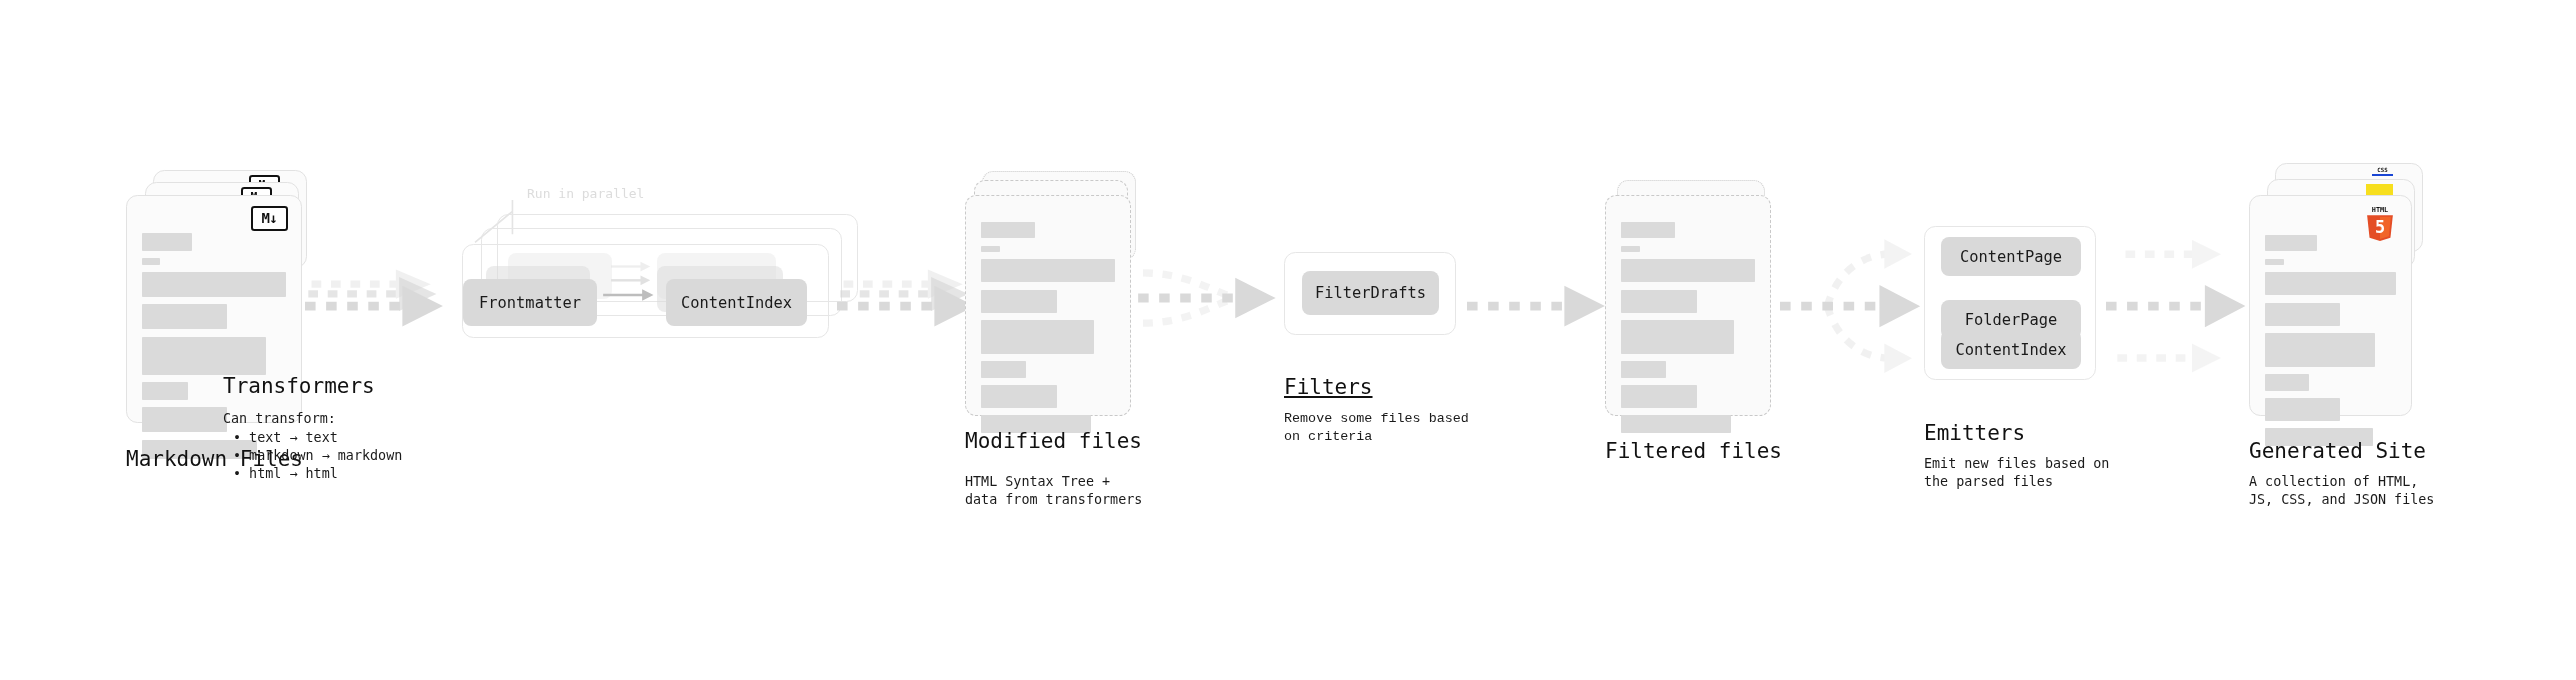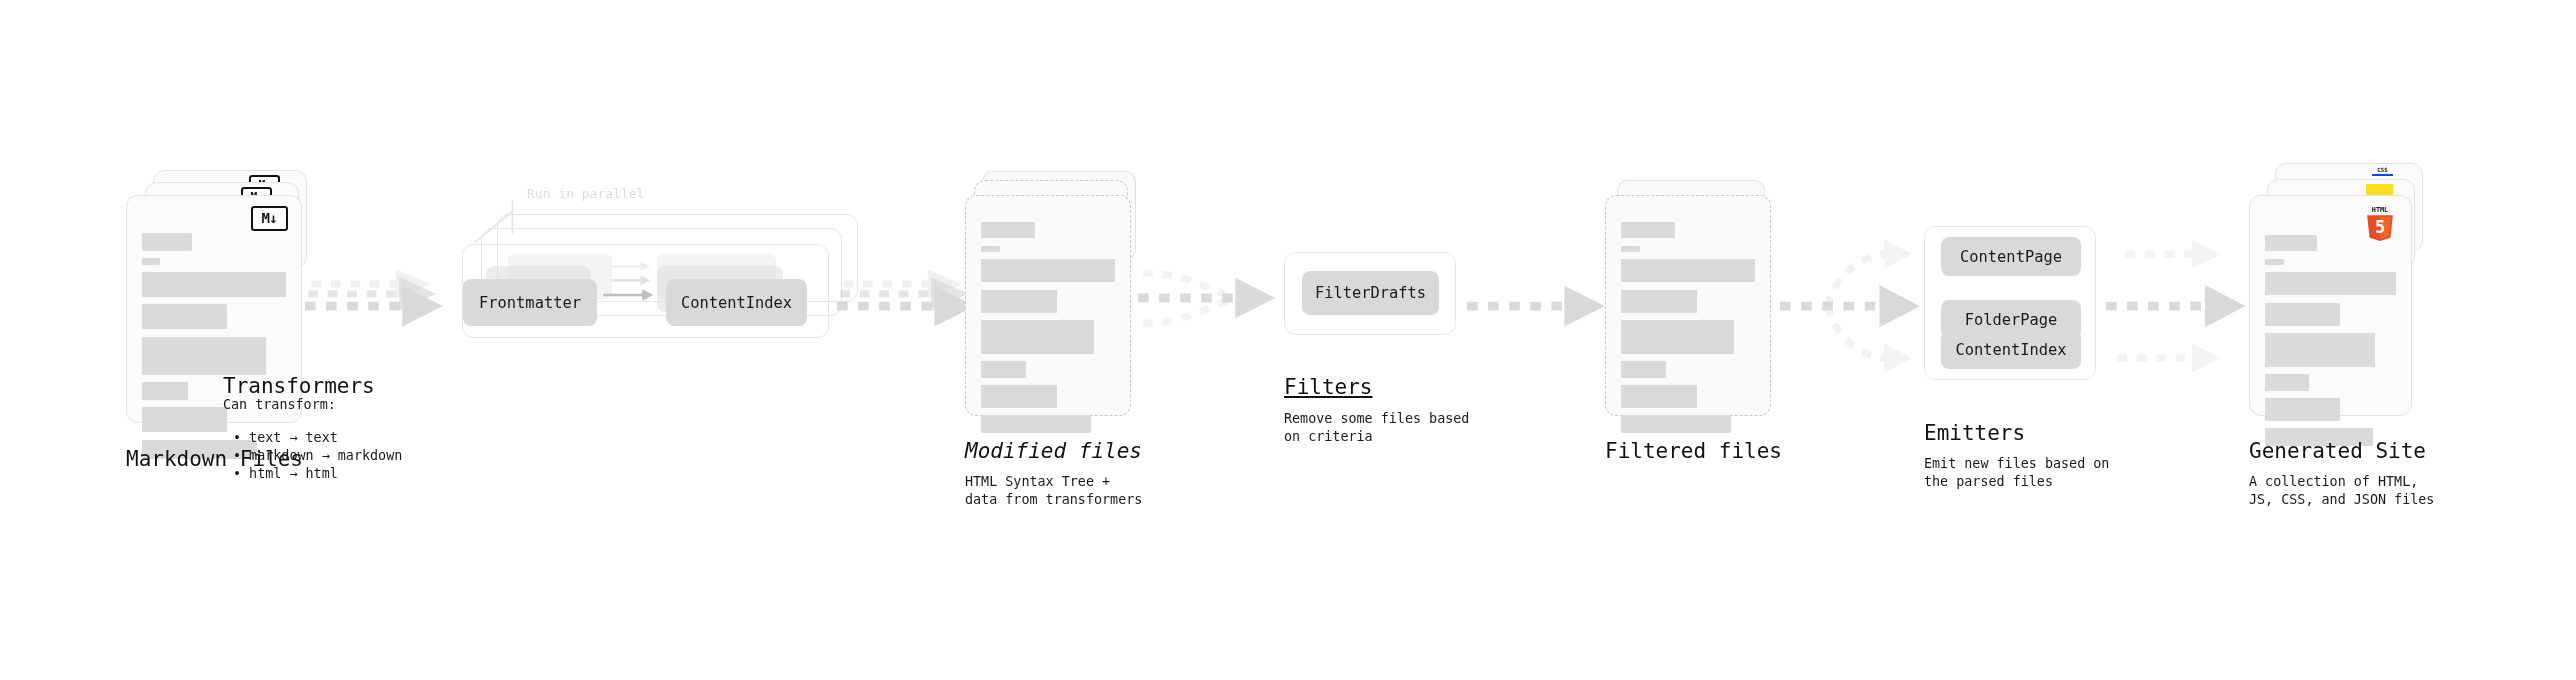--- a/index.html
+++ b/index.html
@@ -177,21 +177,21 @@
   </div>
 
   <div class="chip" style="left:463px;top:279px;width:134px;height:47px;">
     <span>Frontmatter</span>
   </div>
   <div class="chip" style="left:666px;top:279px;width:141px;height:47px;">
     <span>ContentIndex</span>
   </div>
 
   <div class="title" style="left:223px;top:374px;">Transformers</div>
-  <div class="sub" style="left:223px;top:396px;text-align:right;">Can transform:</div>
+  <div class="sub" style="left:223px;top:410px;text-align:right;">Can transform:</div>
   <div class="sub" style="left:233px;top:429px;">• text → text</div>
   <div class="sub" style="left:233px;top:447px;">• markdown → markdown</div>
   <div class="sub" style="left:233px;top:465px;">• html → html</div>
 
   <div class="abs" style="left:837px;top:268px;">
     <svg width="142" height="73" viewBox="0 0 175 90">
       <g opacity="0.35">
         <line x1="8" y1="20" x2="118" y2="20" stroke="#d5d5d5" stroke-width="9" stroke-dasharray="12 12"></line>
         <polygon points="112,2 155,20 112,38" fill="#d5d5d5"></polygon>
       </g>
@@ -215,21 +215,21 @@
         <div class="line" style="width:19.5px;height:6.5px;"></div>
         <div class="line" style="width:100%;height:23px;margin-top:3.3px;"></div>
         <div class="line" style="width:57%;height:23px;"></div>
         <div class="line" style="width:84%;height:34px;"></div>
         <div class="line" style="width:34%;height:16.3px;"></div>
         <div class="line" style="width:57%;height:23px;"></div>
         <div class="line" style="width:82%;height:18px;"></div>
       </div>
     </div>
   </div>
-  <div class="title" style="left:965px;top:439px;font-style:italic;">Modified files</div>
+  <div class="title" style="left:965px;top:429px;">Modified files</div>
   <div class="sub" style="left:965px;top:473px;">HTML Syntax Tree +
 data from transformers</div>
 
   <div class="abs" style="left:1138px;top:260px;">
     <svg width="154" height="89" viewBox="0 0 190 110">
       <g opacity="0.35">
         <path d="M6 16 C60 16 90 38 118 46" stroke="#dddddd" stroke-width="9" fill="none" stroke-dasharray="12 12"></path>
       </g>
       <g opacity="0.35">
         <path d="M6 78 C60 78 90 56 118 48" stroke="#dddddd" stroke-width="9" fill="none" stroke-dasharray="12 12"></path>
@@ -240,21 +240,21 @@
       </g>
     </svg>
   </div>
 
   <div class="obox" style="left:1284px;top:252px;width:172px;height:83px;">
   </div>
   <div class="chip" style="left:1302px;top:271px;width:137px;height:44px;">
     <span>FilterDrafts</span>
   </div>
   <div class="title" style="left:1284px;top:375px;text-decoration:underline;">Filters</div>
-  <div class="sub" style="left:1284px;top:410px;">Remove some files based
+  <div class="sub" style="left:1284px;top:410px;font-family:Liberation Mono, monospace;">Remove some files based
 on criteria</div>
 
   <div class="abs" style="left:1467px;top:268px;">
     <svg width="142" height="73" viewBox="0 0 175 90">
       <g opacity="1">
         <line x1="0" y1="47" x2="126" y2="47" stroke="#d9d9d9" stroke-width="11" stroke-dasharray="13 13"></line>
         <polygon points="120,22 170,47 120,72" fill="#d9d9d9"></polygon>
       </g>
     </svg>
   </div>

